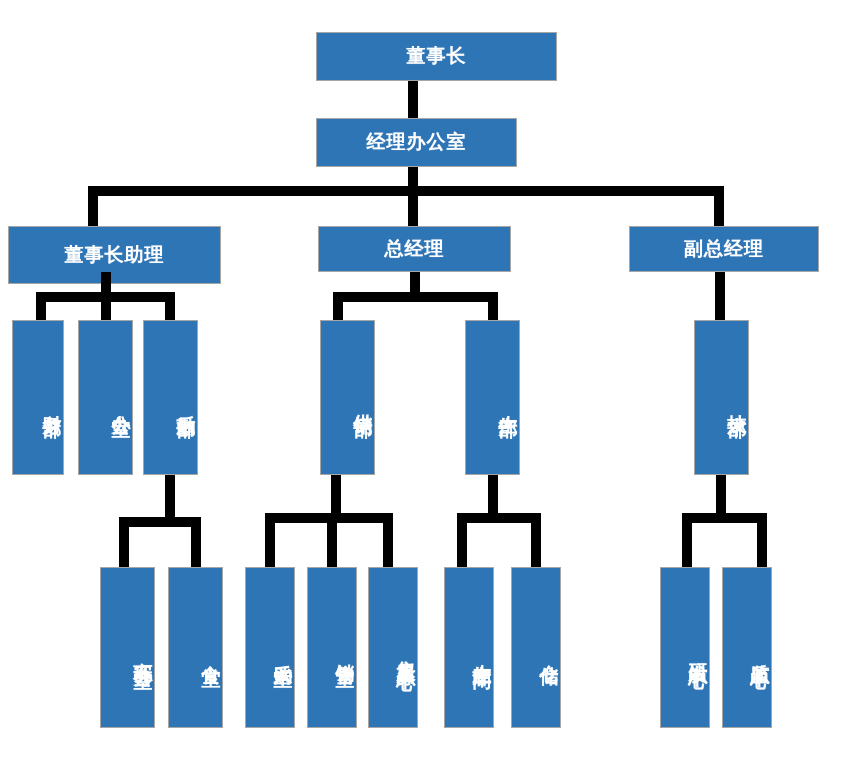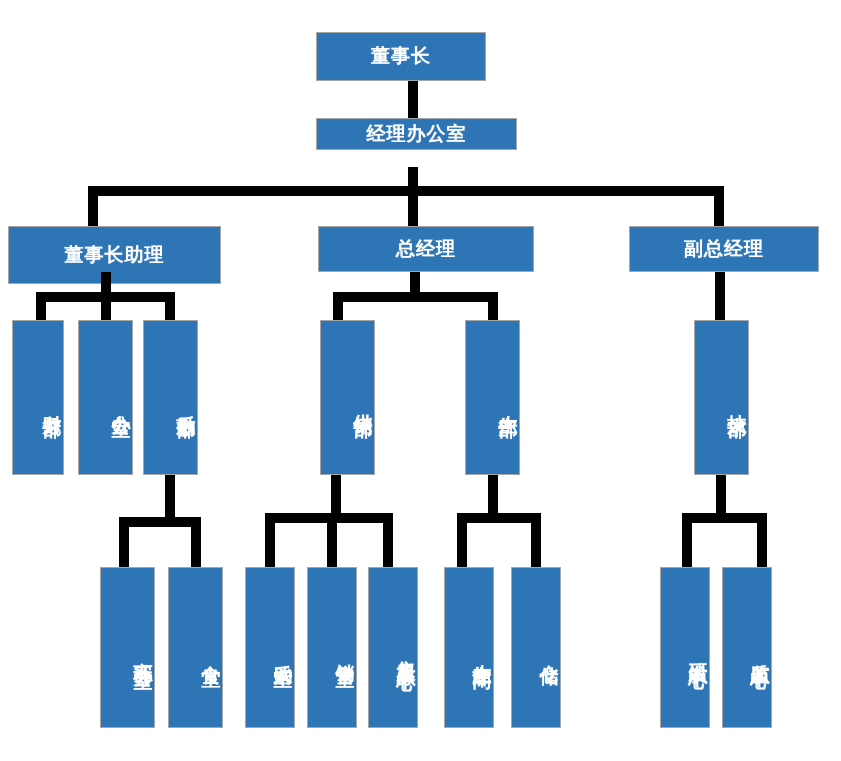--- a/index.html
+++ b/index.html
@@ -46,41 +46,41 @@
   .conn {
     position: absolute;
     background: #000000;
   }
 </style>
 </head>
 <body>
 
 <div id="chart-canvas">
 
-  <div class="node horiz" style="left:316px; top:32px; width:170px; height:49px;">
+  <div class="node horiz" style="left:316px; top:32px; width:241px; height:49px;">
     <span>董事长</span>
   </div>
 
   <div class="conn" style="left:408px; top:81px; width:10px; height:37px;"></div>
 
-  <div class="node horiz" style="left:316px; top:118px; width:201px; height:32px;">
+  <div class="node horiz" style="left:316px; top:118px; width:201px; height:49px;">
     <span>经理办公室</span>
   </div>
 
   <div class="conn" style="left:408px; top:167px; width:10px; height:28px;"></div>
   <div class="conn" style="left:88px; top:186px; width:636px; height:10px;"></div>
   <div class="conn" style="left:88px; top:186px; width:10px; height:40px;"></div>
   <div class="conn" style="left:408px; top:186px; width:10px; height:40px;"></div>
   <div class="conn" style="left:714px; top:186px; width:10px; height:40px;"></div>
 
   <div class="node horiz" style="left:8px; top:226px; width:213px; height:58px;">
     <span>董事长助理</span>
   </div>
 
-  <div class="node horiz" style="left:318px; top:226px; width:216px; height:46px;">
+  <div class="node horiz" style="left:318px; top:226px; width:193px; height:46px;">
     <span>总经理</span>
   </div>
 
   <div class="node horiz" style="left:629px; top:226px; width:190px; height:46px;">
     <span>副总经理</span>
   </div>
 
   <div class="conn" style="left:101px; top:272px; width:10px; height:26px;"></div>
   <div class="conn" style="left:36px; top:292px; width:139px; height:10px;"></div>
   <div class="conn" style="left:36px; top:292px; width:10px; height:28px;"></div>

